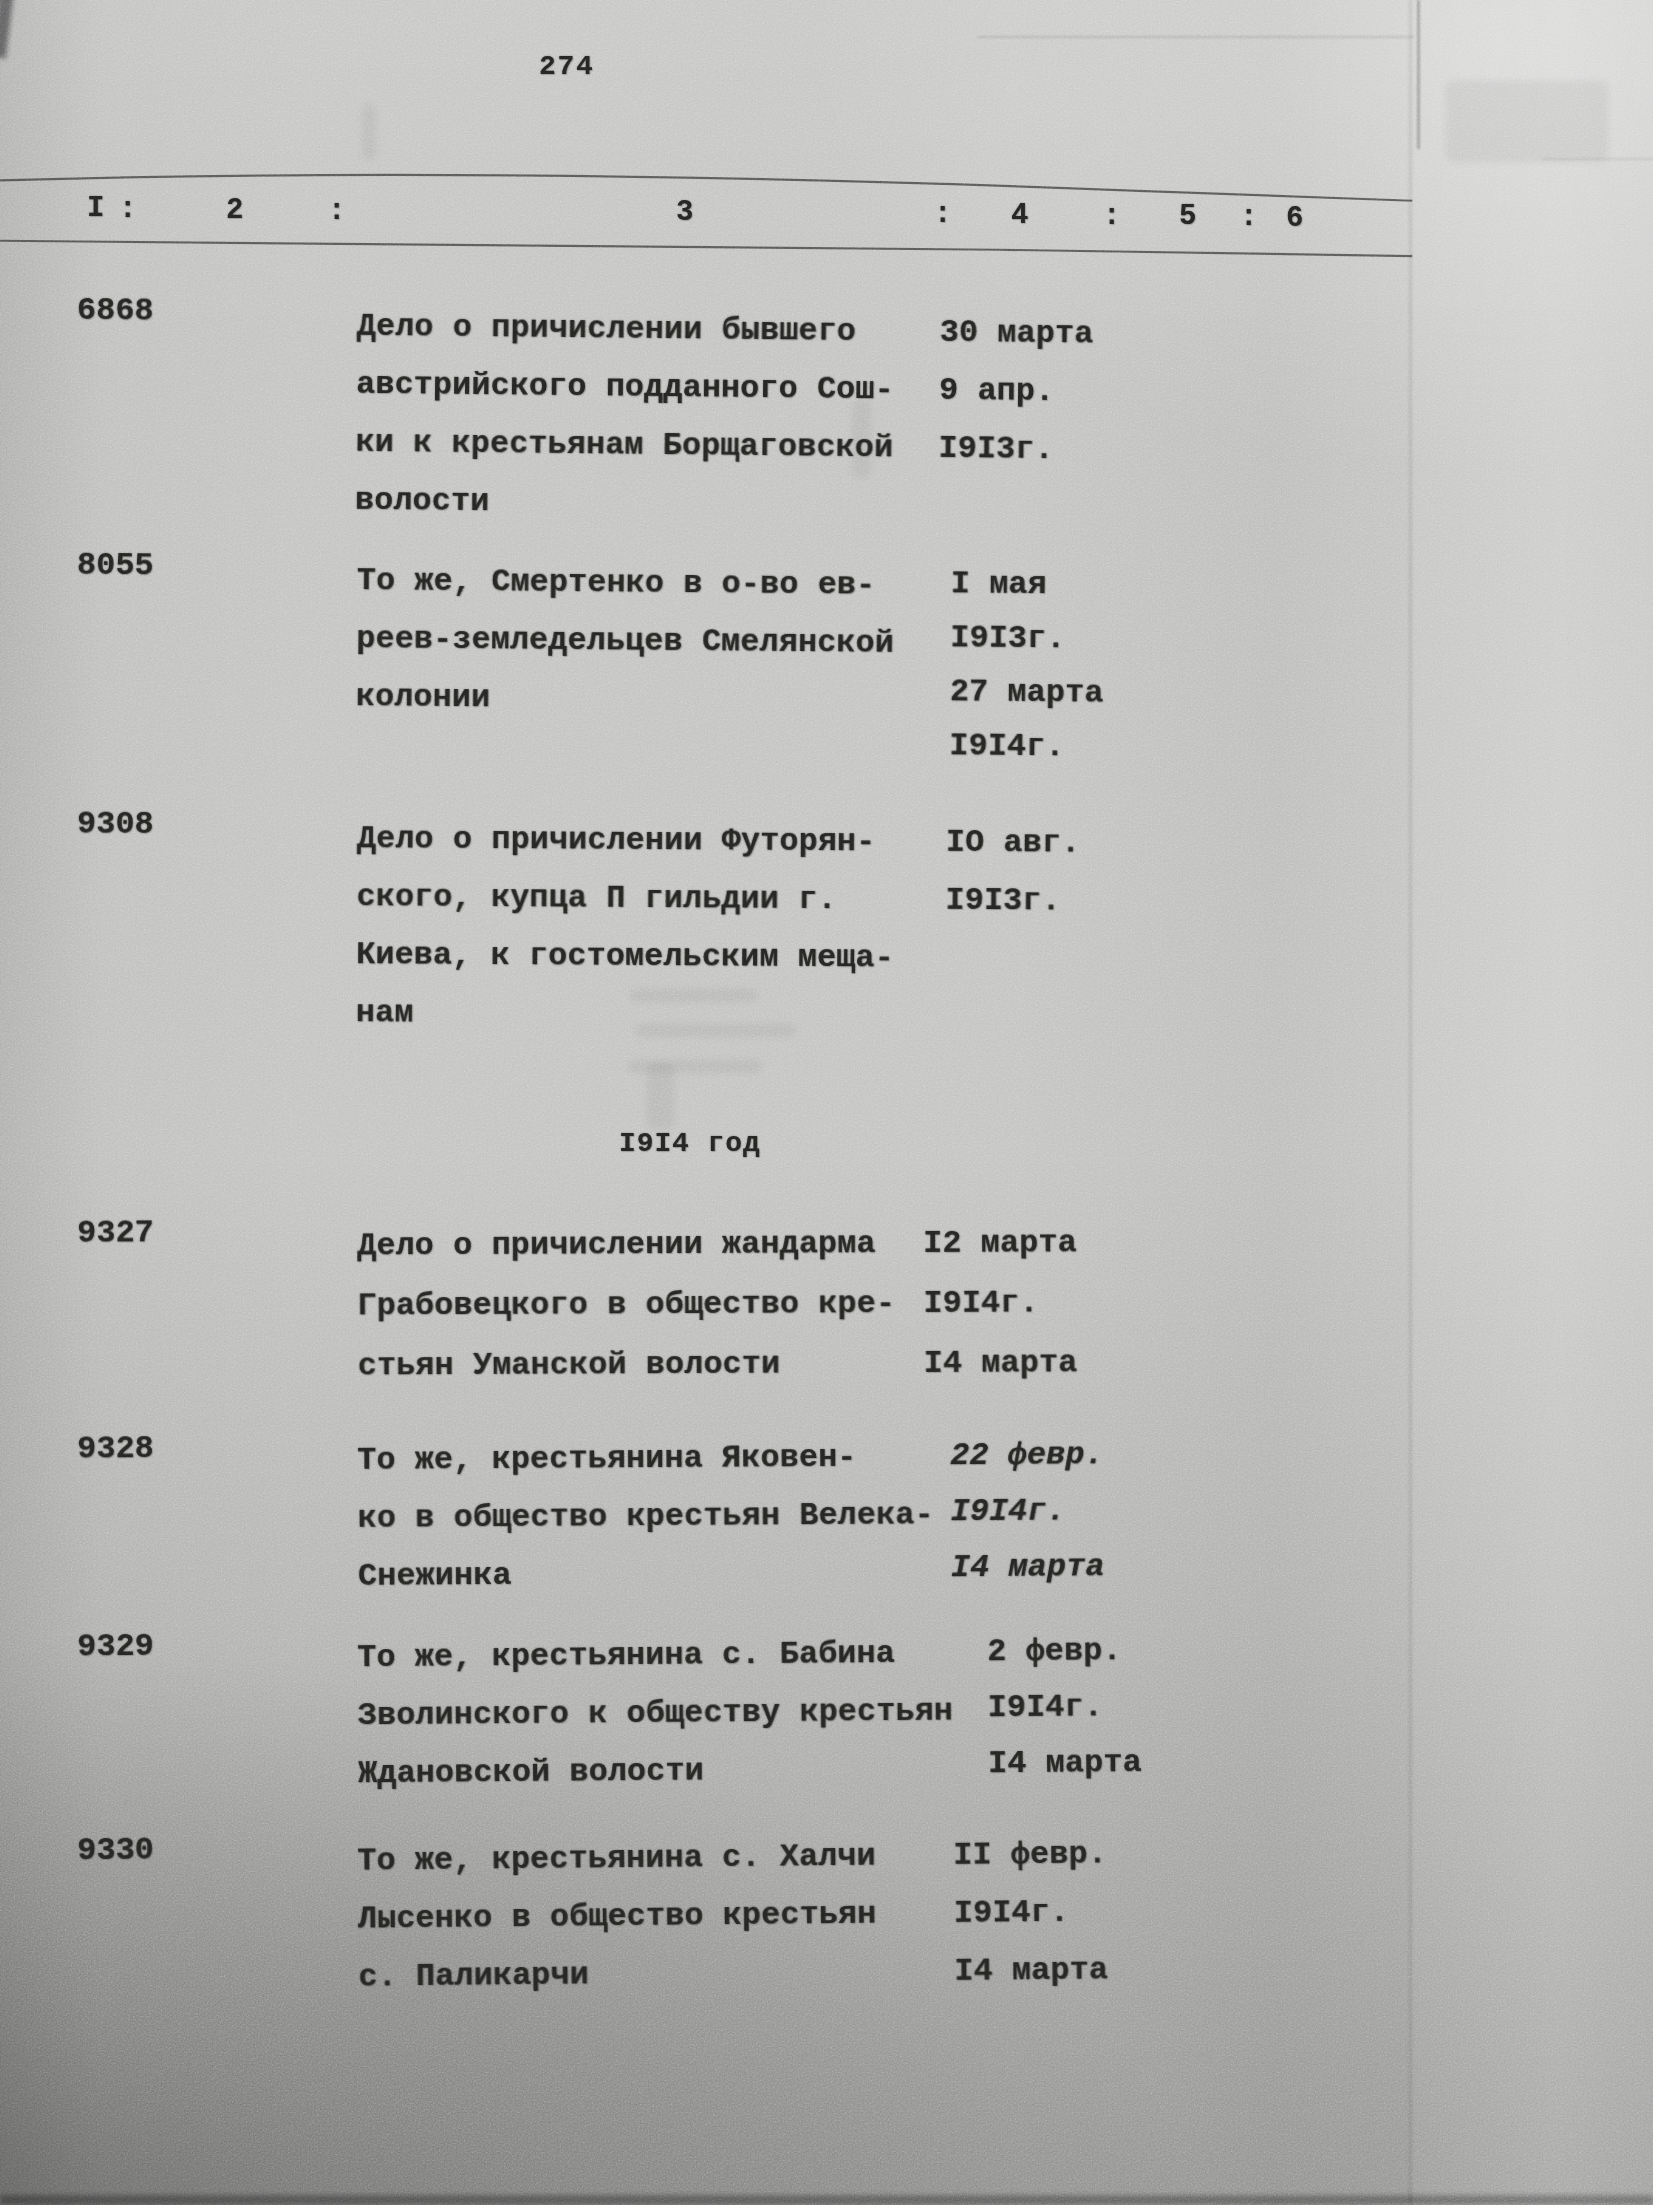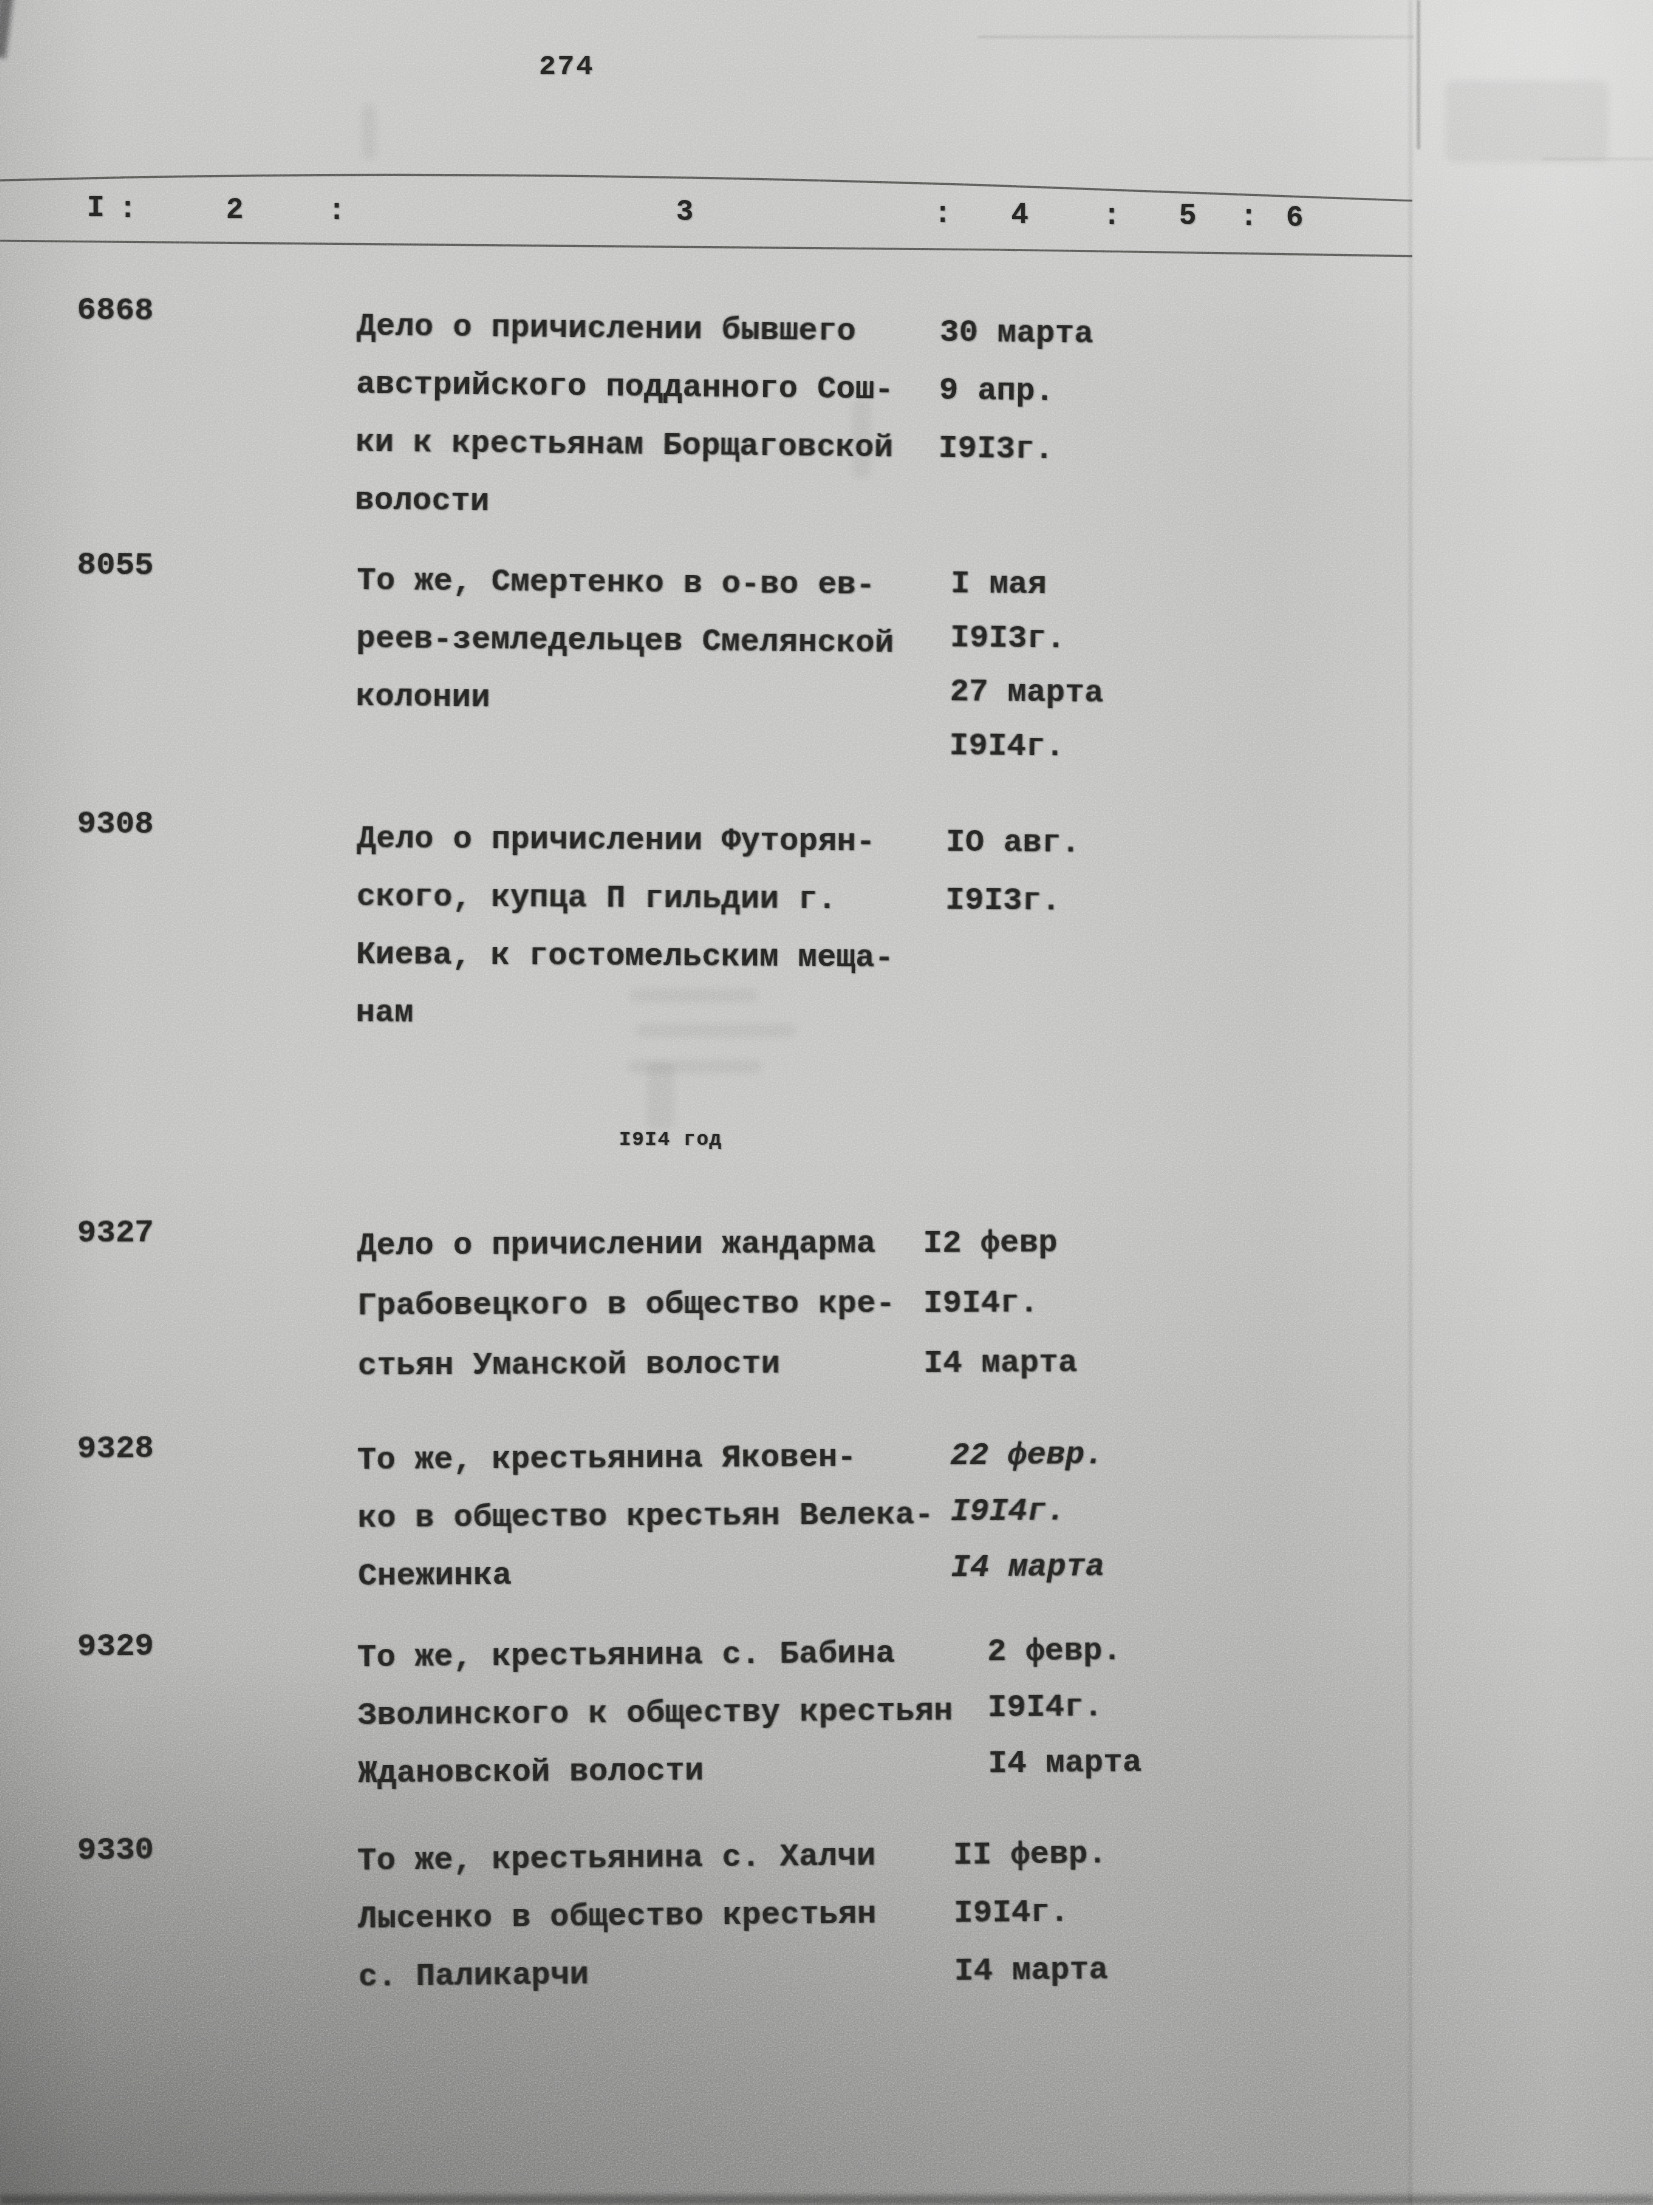--- a/index.html
+++ b/index.html
@@ -20,21 +20,21 @@
     font-family:"Liberation Mono","DejaVu Sans Mono",monospace;
     font-weight:700;
     color:var(--ink,#232321);
     text-shadow:0 0 1.7px rgba(30,30,28,.55), 0.9px 0.9px 0.9px rgba(40,40,38,.22);
     filter:blur(0.3px);
     white-space:pre;
     line-height:1;
   }
   .page-number{font-size:28px;letter-spacing:1.7px;}
   .header-cell{font-size:29px;}
-  .year-heading{font-size:20px;letter-spacing:0.9px;text-align:right;}
+  .year-heading{font-size:28px;letter-spacing:0.9px;text-align:right;}
   .entry{position:absolute;left:0;top:0;width:100%;transform-origin:0 0;}
   .entry-number{position:absolute;left:77px;top:0;font-size:32px;}
   .entry-desc{position:absolute;left:357px;top:0;font-size:32px;}
   .entry-dates{position:absolute;top:0;font-size:32px;}
   .tline{position:relative;}
   .rules{position:absolute;left:0;top:0;z-index:3;pointer-events:none;}
   .rules path{fill:none;stroke:var(--rule,#3c3c3a);stroke-width:2.6;opacity:.8;}
   .txt{z-index:5;}
   .artifact{position:absolute;pointer-events:none;}
   .right-strip{left:1412px;top:0;width:242px;height:100%;
@@ -102,21 +102,21 @@
       </div>
       <div class="entry txt" style="top:808px;transform:rotate(0.35deg);">
         <div class="typed entry-number">9308</div>
         <div class="typed entry-desc" style="line-height:58px;"><div class="tline">Дело о причислении Футорян-</div><div class="tline">ского, купца П гильдии г.</div><div class="tline">Киева, к гостомельским меща-</div><div class="tline">нам</div></div>
         <div class="typed entry-dates" style="left:946px;line-height:58px;"><div class="tline">IO авг.</div><div class="tline">I9I3г.</div></div>
       </div>
       <div class="typed year-heading txt" style="left:619px;top:1130px;">I9I4 год</div>
       <div class="entry txt" style="top:1218px;transform:rotate(-0.25deg);">
         <div class="typed entry-number">9327</div>
         <div class="typed entry-desc" style="line-height:60px;"><div class="tline">Дело о причислении жандарма</div><div class="tline">Грабовецкого в общество кре-</div><div class="tline">стьян Уманской волости</div></div>
-        <div class="typed entry-dates" style="left:923px;line-height:60px;"><div class="tline">I2 февр</div><div class="tline">I9I4г.</div><div class="tline">I4 марта</div></div>
+        <div class="typed entry-dates" style="left:923px;line-height:60px;"><div class="tline">I2 марта</div><div class="tline">I9I4г.</div><div class="tline">I4 марта</div></div>
       </div>
       <div class="entry txt" style="top:1434px;transform:rotate(-0.35deg);">
         <div class="typed entry-number">9328</div>
         <div class="typed entry-desc" style="line-height:58px;"><div class="tline">То же, крестьянина Яковен-</div><div class="tline">ко в общество крестьян Велека-</div><div class="tline">Снежинка</div></div>
         <div class="typed entry-dates" style="left:950px;line-height:56px;font-style:italic;"><div class="tline">22 февр.</div><div class="tline">I9I4г.</div><div class="tline">I4 марта</div></div>
       </div>
       <div class="entry txt" style="top:1632px;transform:rotate(-0.45deg);">
         <div class="typed entry-number">9329</div>
         <div class="typed entry-desc" style="line-height:58px;"><div class="tline">То же, крестьянина с. Бабина</div><div class="tline">Зволинского к обществу крестьян</div><div class="tline">Ждановской волости</div></div>
         <div class="typed entry-dates" style="left:987px;line-height:56px;"><div class="tline">2 февр.</div><div class="tline">I9I4г.</div><div class="tline">I4 марта</div></div>

